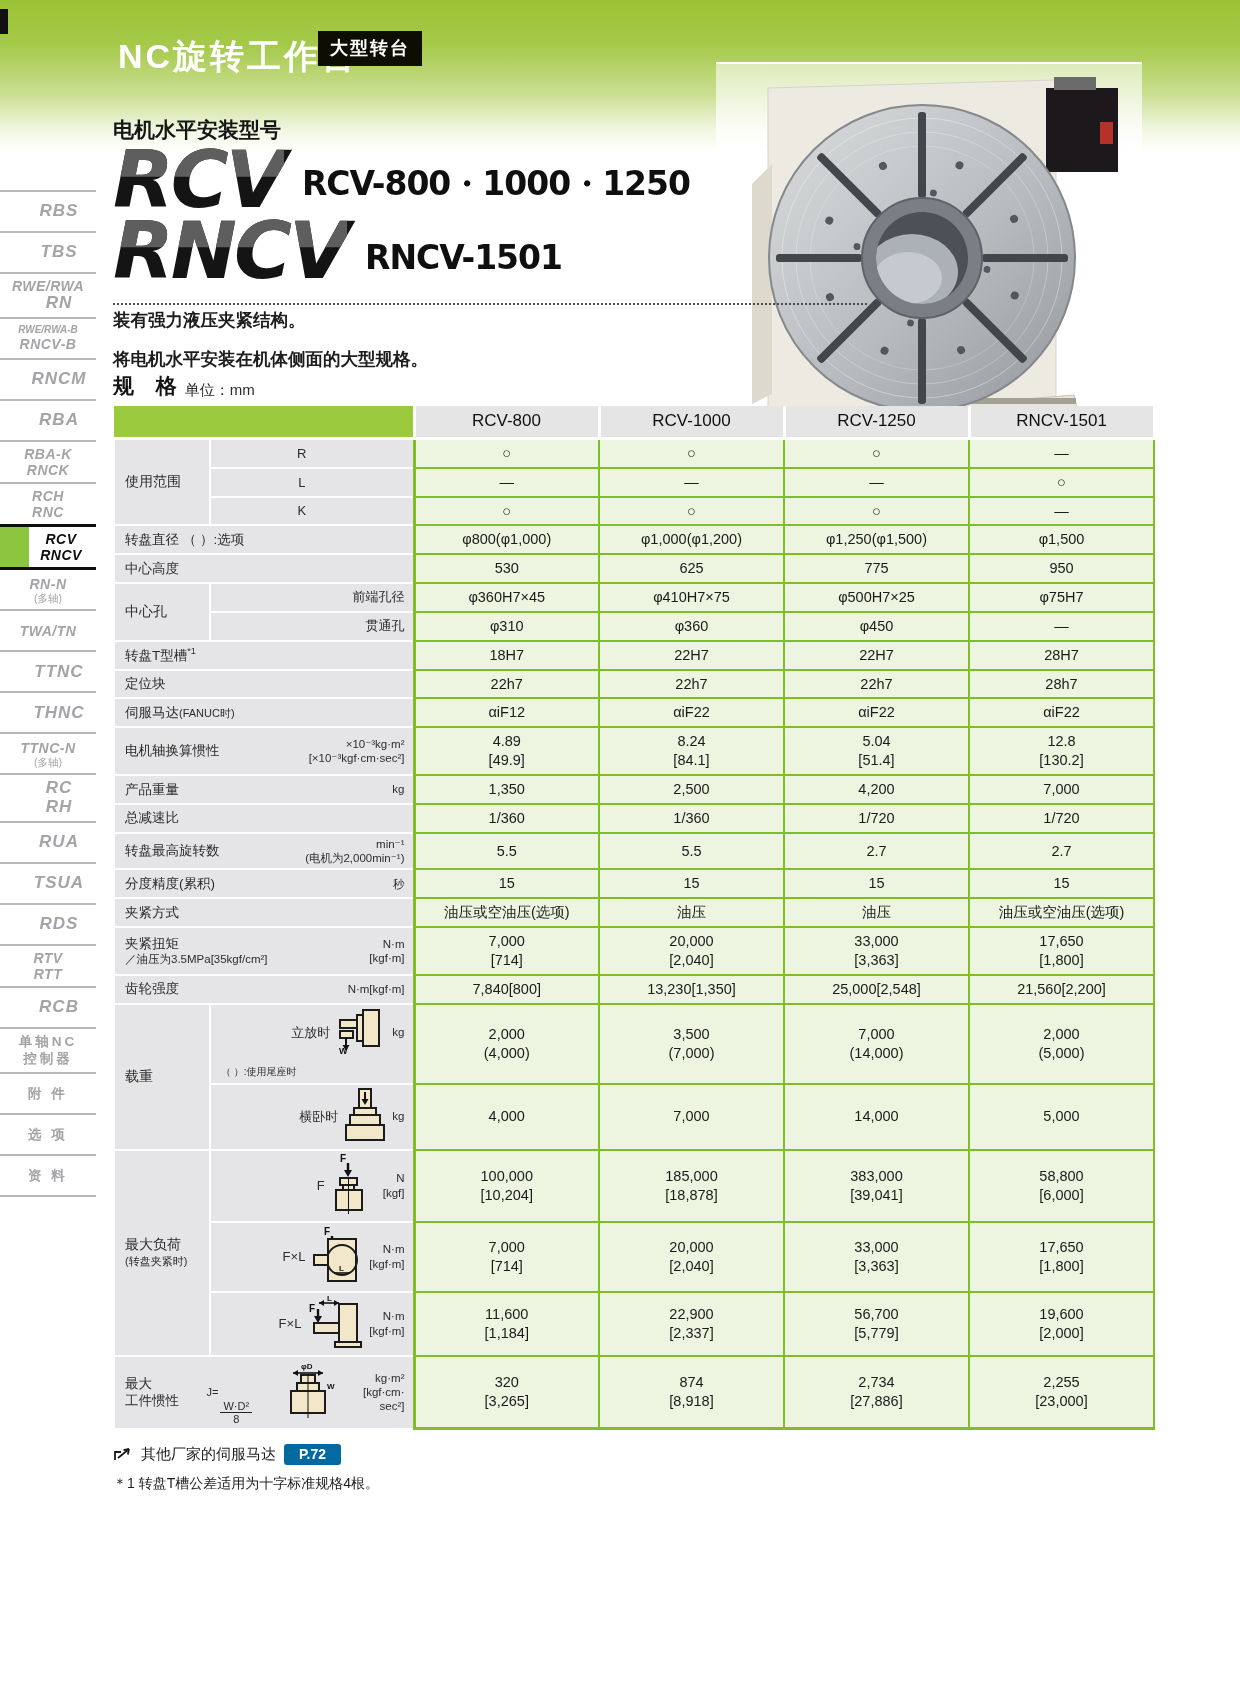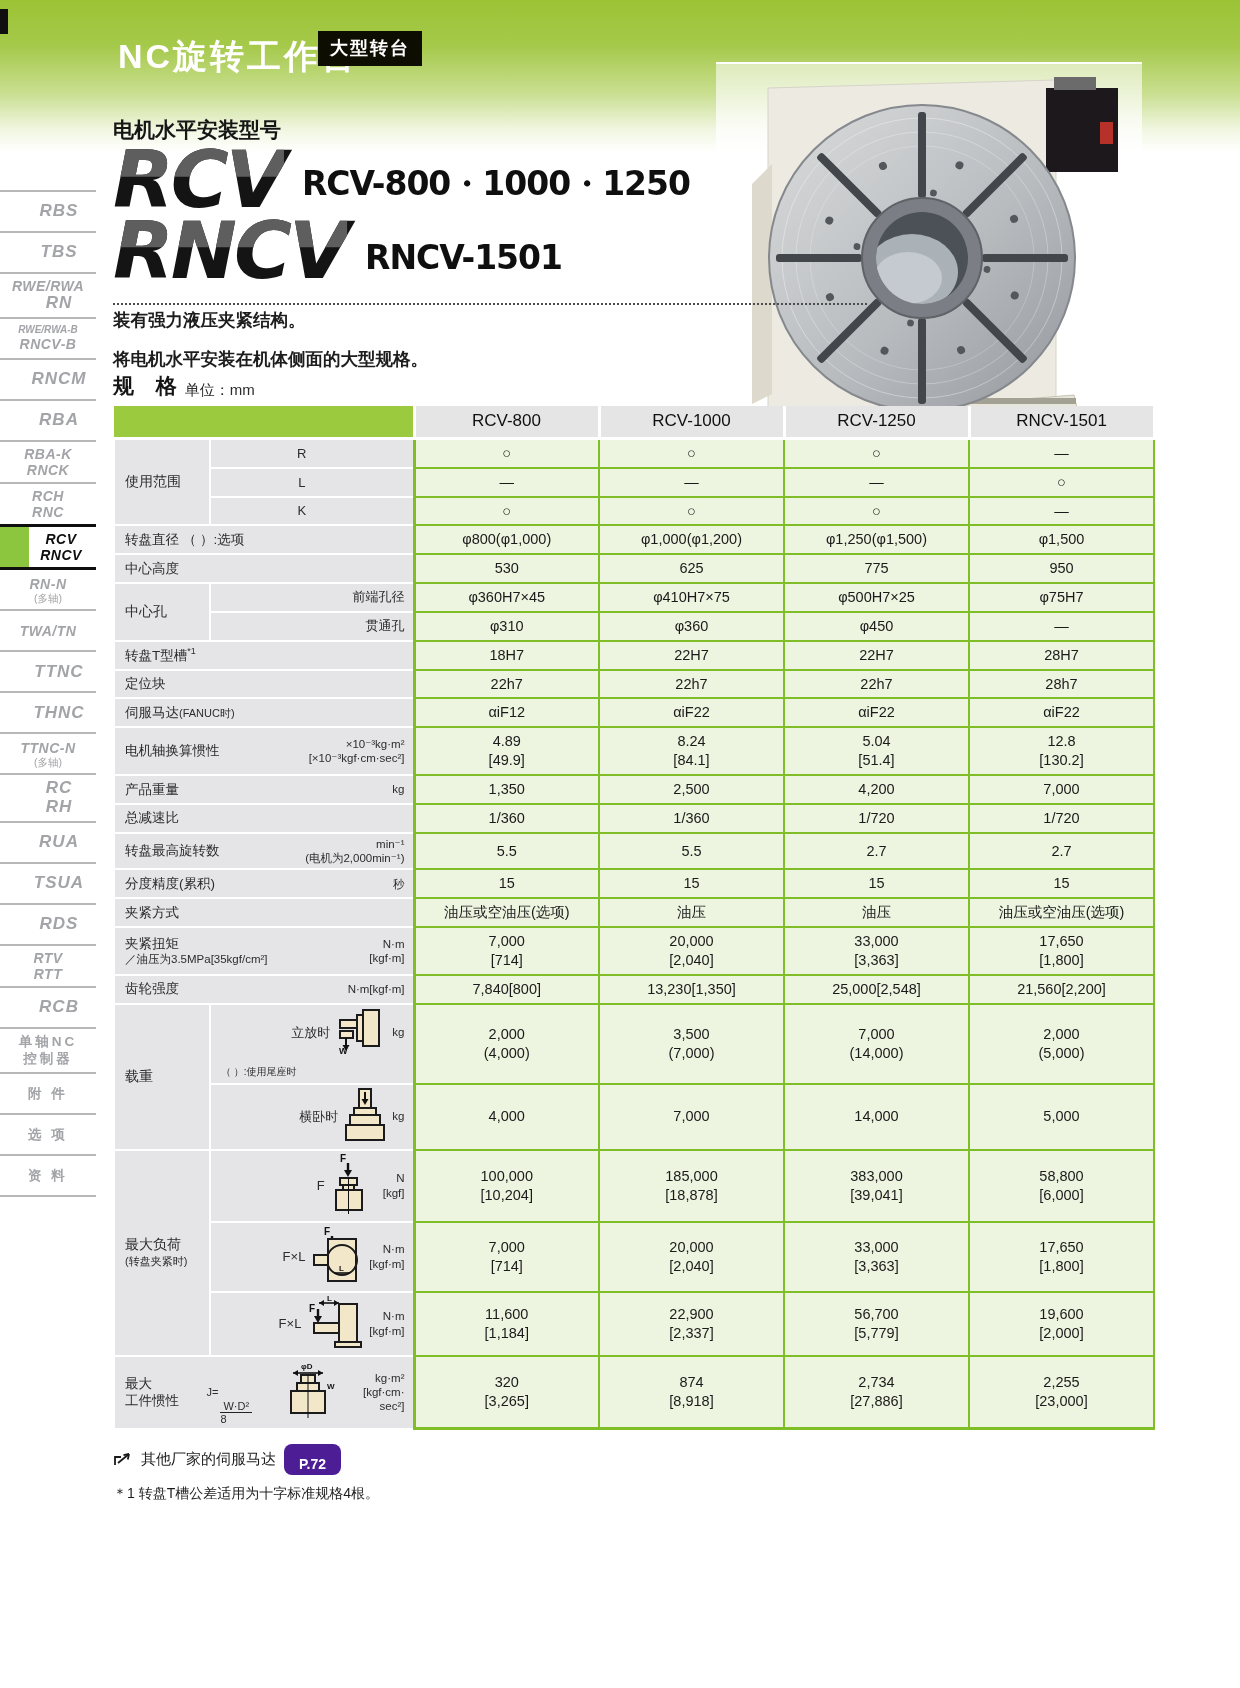--- a/index.html
+++ b/index.html
@@ -64,28 +64,28 @@
   td.slabel.center .cs { justify-content:center; padding-right:26px; }
   .lab { font-size:13.5px; white-space:pre-line; line-height:1.3; }
   .lab sup { font-size:9px; }
   .lab2 { display:block; font-size:11.5px; line-height:1.3; }
   .labnote { font-size:11px; }
   .sub-t { font-size:13px; }
   .unit { font-size:11.5px; text-align:right; white-space:pre-line; line-height:1.25; }
   .note { flex-basis:100%; font-size:10px; text-align:left; padding:0 0 2px 4px; }
   .spec-icon { flex:none; }
   .frac { display:flex; align-items:center; gap:2px; font-size:11px; }
-  .frac .stack { display:flex; flex-direction:column; align-items:flex-start; line-height:1.1;margin-top:40px; }
+  .frac .stack { display:flex; flex-direction:column; align-items:center; line-height:1.1;margin-top:40px; }
   .frac .num { padding:0 3px; border-bottom:1.5px solid #222; }
 
   
   .foot-ref { margin-top:14px; display:flex; align-items:center; gap:8px; }
   .ref-link { font-size:15px; color:#1e1e1e; cursor:pointer; }
-  .page-pill { background:#4c1d95; color:#fff; font-size:14px; font-weight:bold; padding:12px 15px 3px;
-               border-radius:8px; cursor:pointer; }
+  .page-pill { background:#0369a1; color:#fff; font-size:14px; font-weight:bold; padding:2px 15px 3px;
+               border-radius:3px; cursor:pointer; }
   .foot-note { margin-top:10px; font-size:14px; color:#1e1e1e; }
 </style>
 </head>
 <body>
 
 <div class="page">
 
   <div class="band">
     <div class="page-tag">NC旋转工作台</div>
     <div class="cat-badge">大型转台</div>

